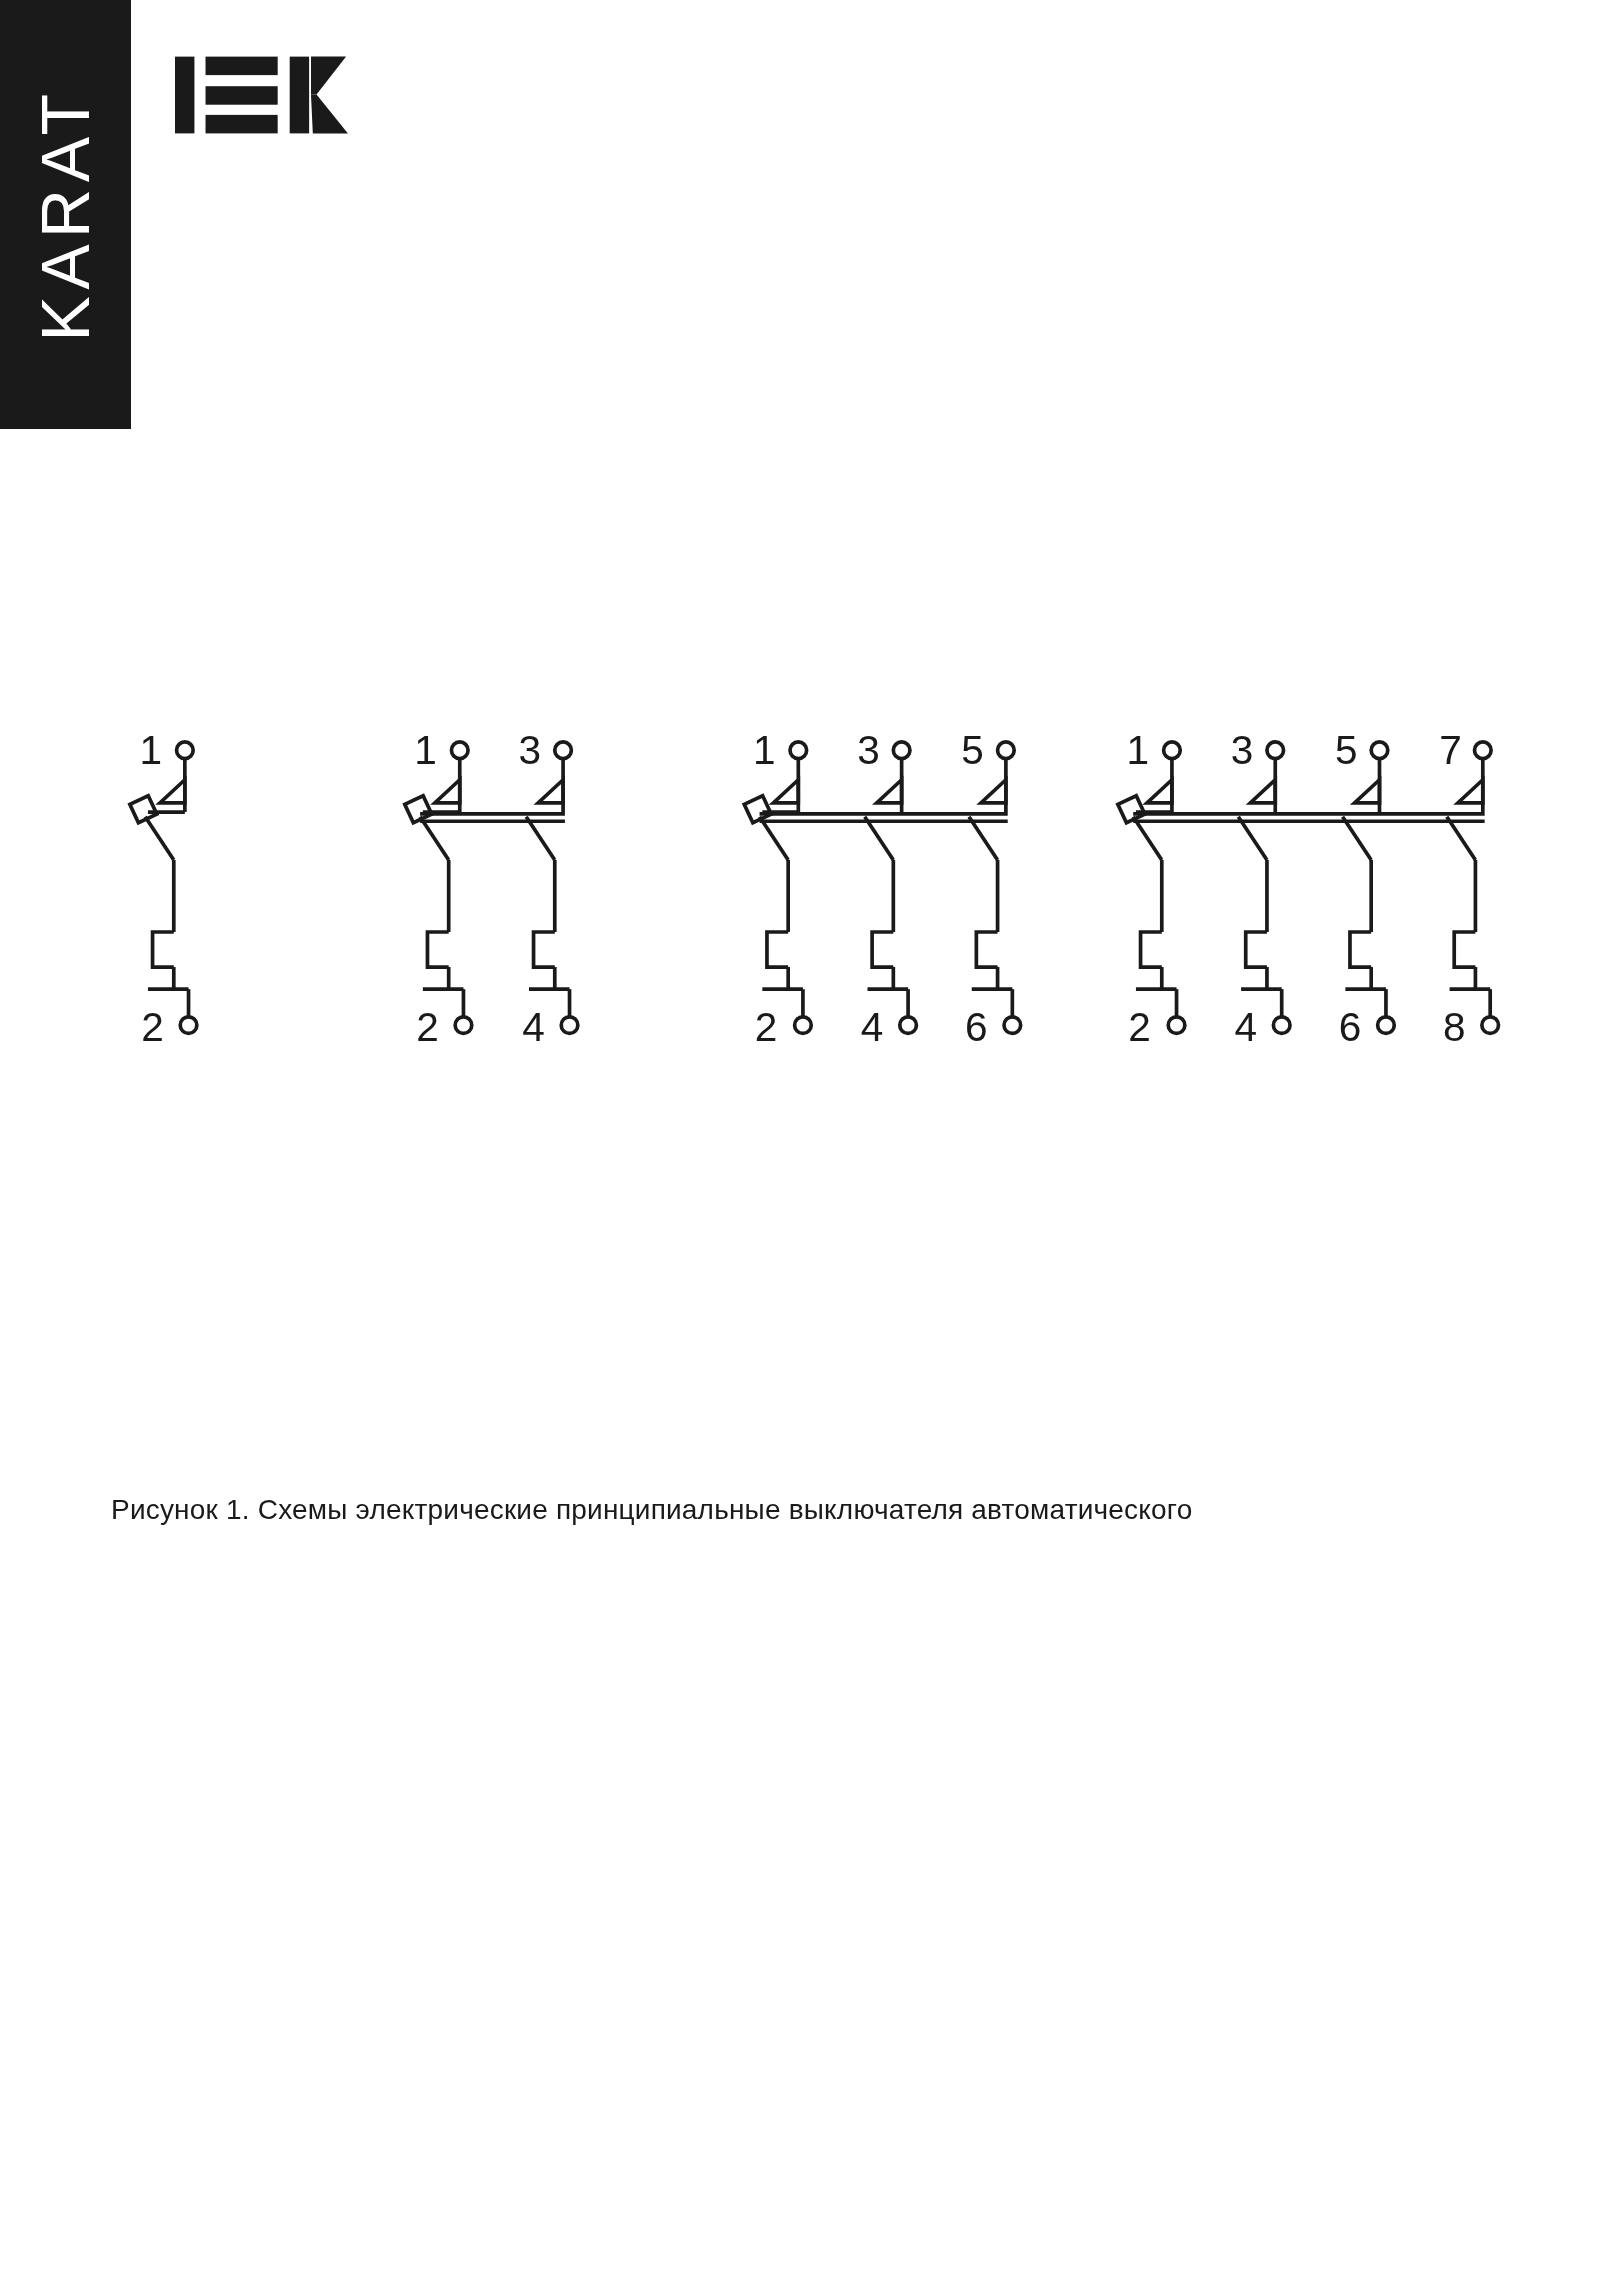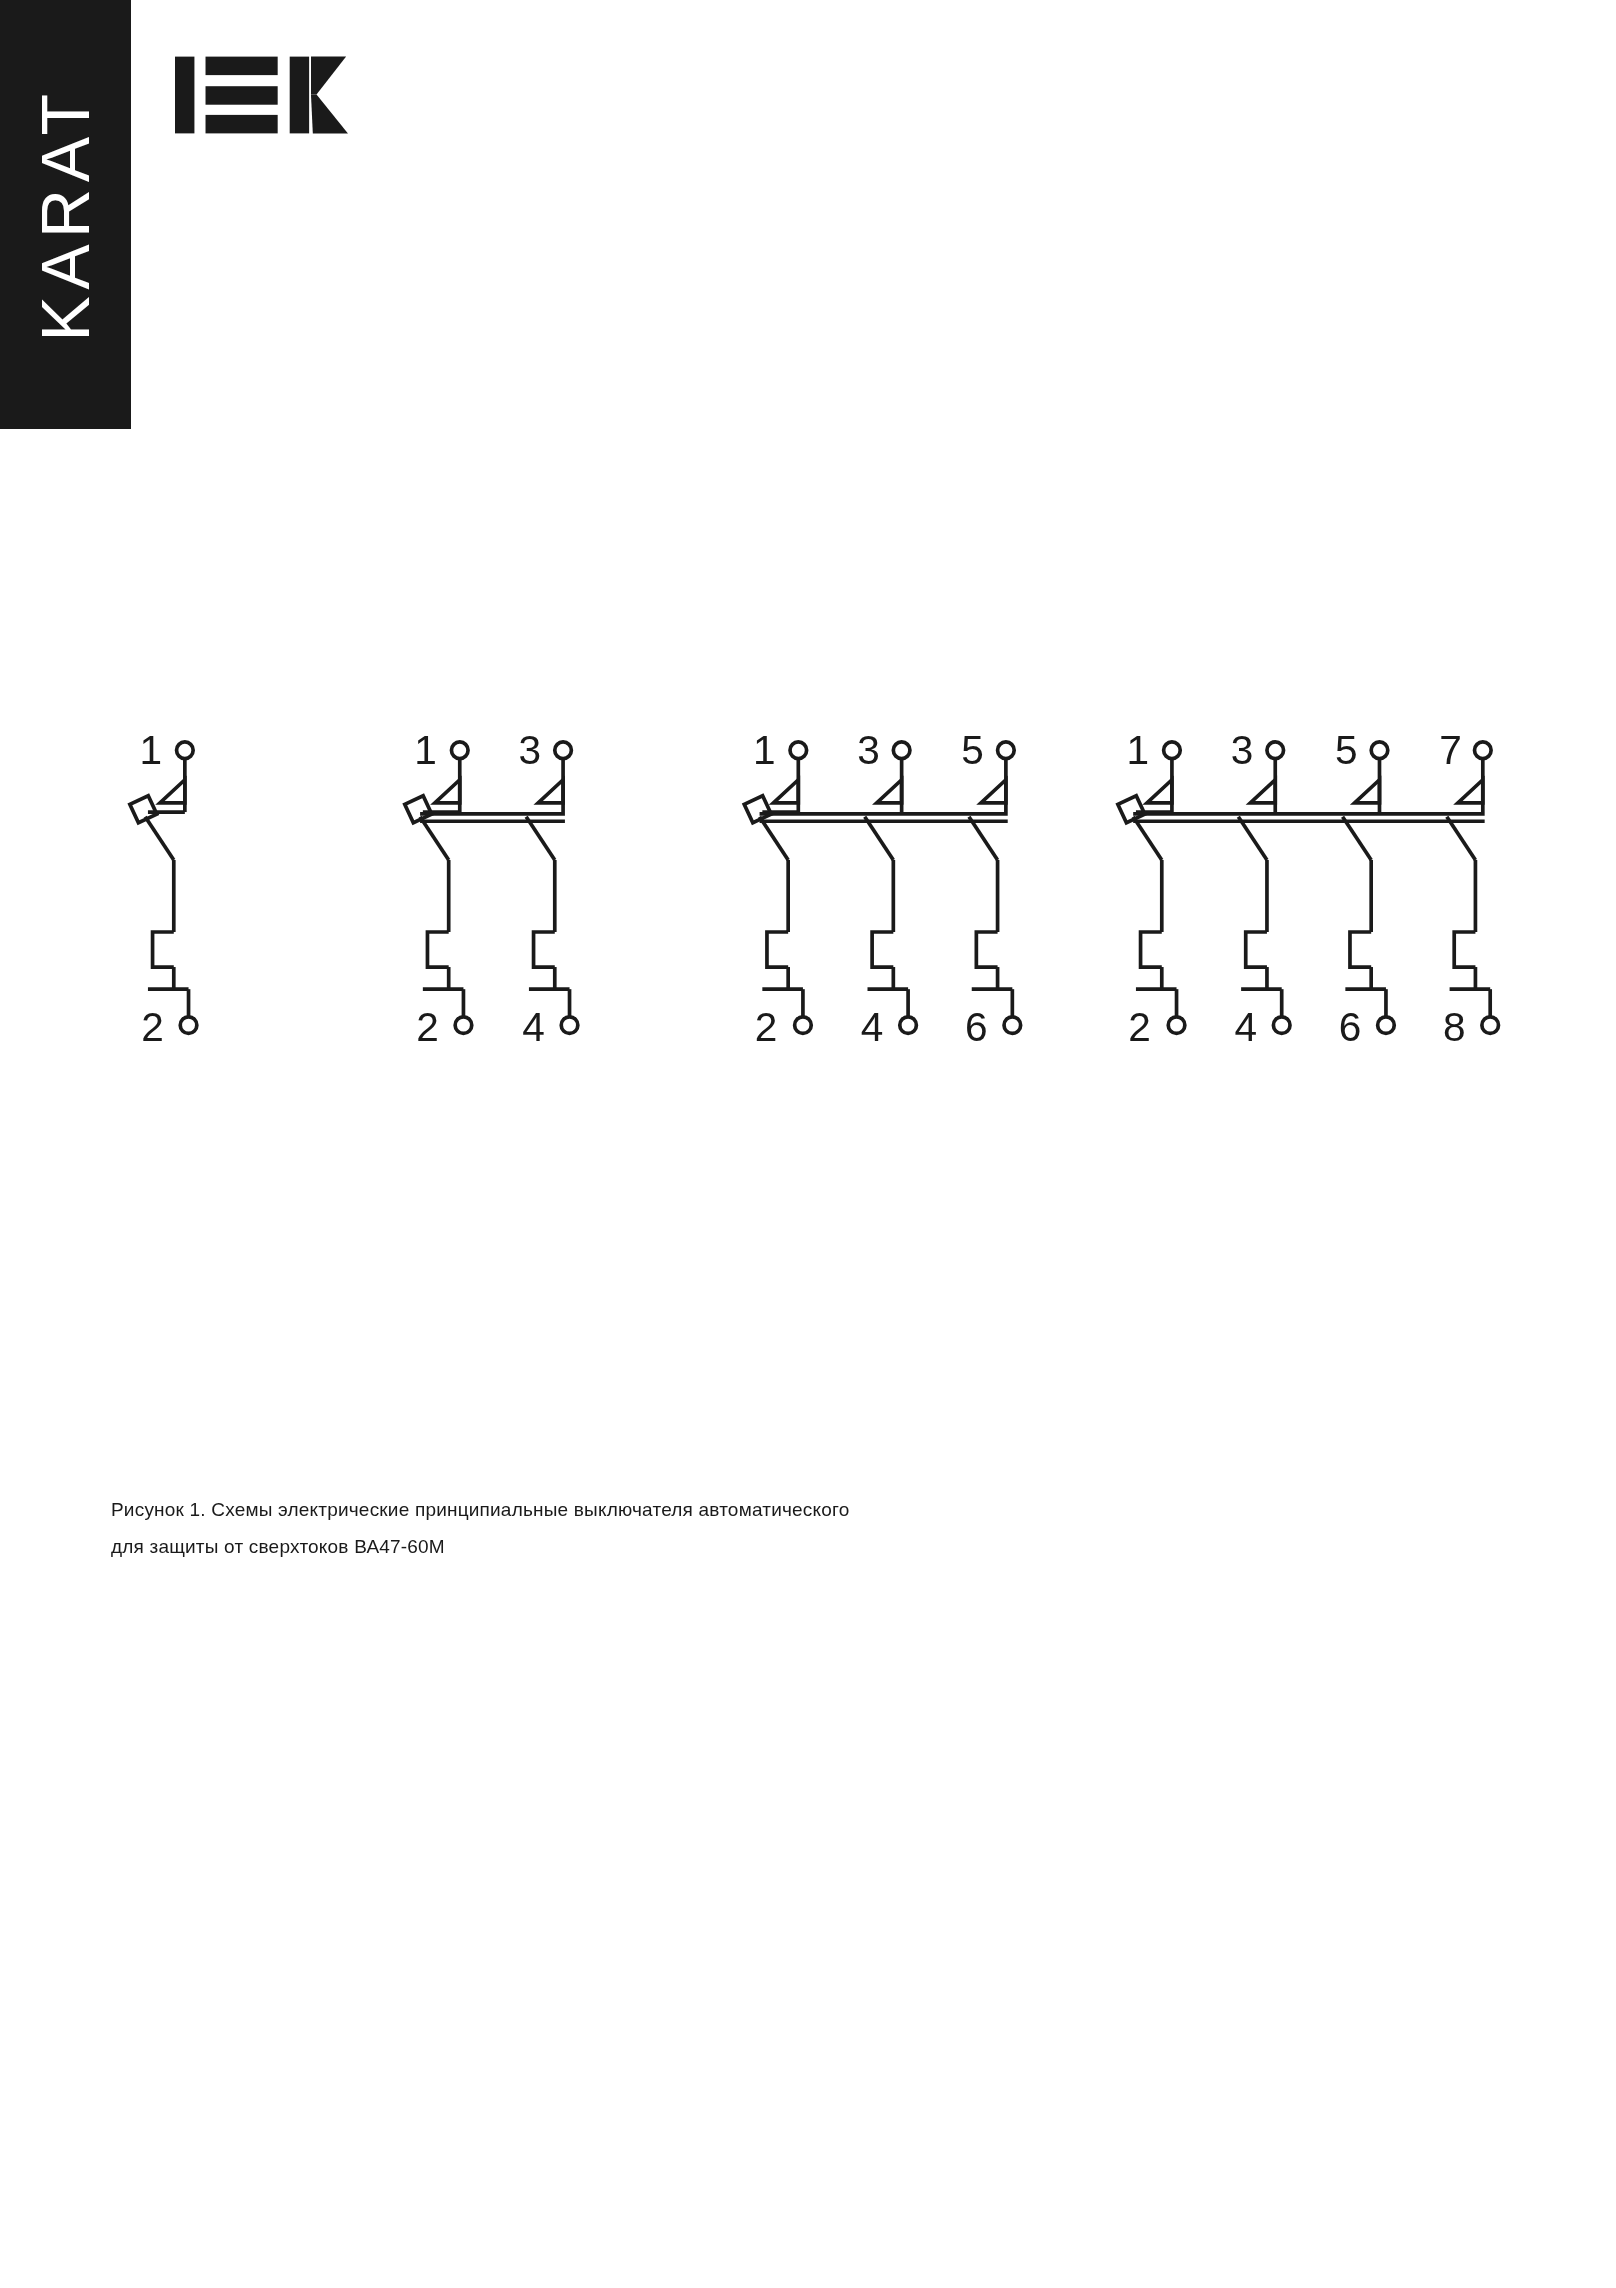--- a/index.html
+++ b/index.html
@@ -63,21 +63,21 @@
     height: 738px;
   }
   #diagram svg { display: block; }
 
   
   #caption {
     position: absolute;
     left: 111px;
     top: 1491px;
     width: 1154px;
-    font-size: 19px;
+    font-size: 28px;
     line-height: 37px;
     color: #1a1a1a;
     letter-spacing: 0.2px;
   }
   #caption .line { display: block; white-space: nowrap; }
 </style>
 </head>
 <body>
 
 <div id="page">
@@ -279,17 +279,16 @@
         <text x="1235" y="428">2</text>
         <text x="1350" y="428">4</text>
         <text x="1463" y="428">6</text>
         <text x="1576" y="428">8</text>
       </g>
     </svg>
   </div>
 
   <div id="caption">
     <span class="line">Рисунок 1. Схемы электрические принципиальные выключателя автоматического</span>
-    <span class="line">для защиты от сверхтоков ВА47-60М</span>
   </div>
 
 </div>
 
 
 </body></html>

